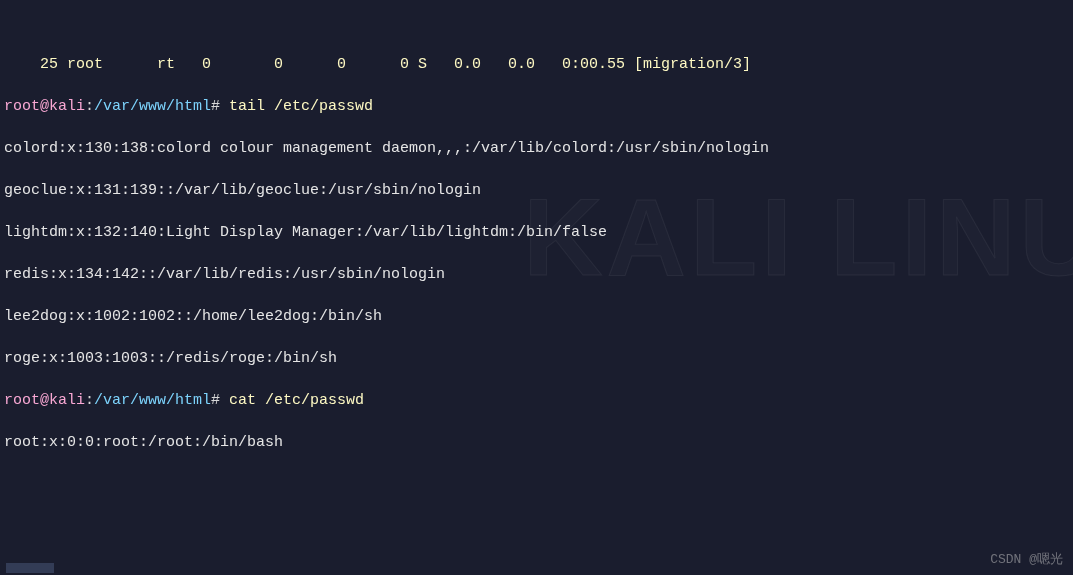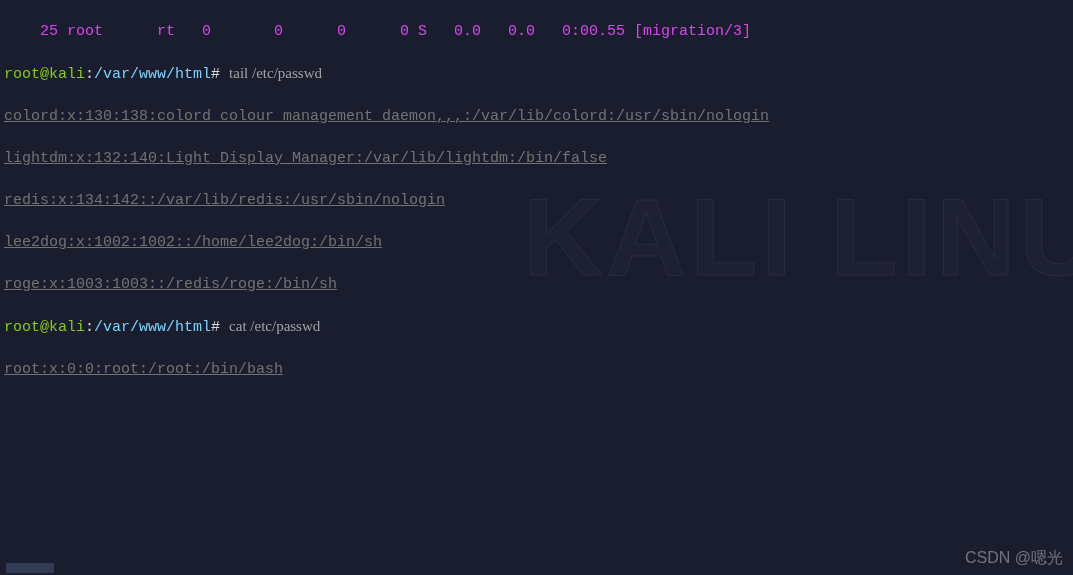--- a/index.html
+++ b/index.html
@@ -21,64 +21,63 @@
     }
     .terminal {
       white-space: pre;
       position: relative;
       z-index: 2;
     }
     .line {
       white-space: pre;
     }
     .prompt-user {
-      color: #84cc16;
+      color: #f9a8d4;
       text-align: center;
     }
     .prompt-colon {
       color: #d8d8d8;
     }
     .prompt-path {
       color: #7dd3fc;
     }
     .prompt-hash {
       color: #d8d8d8;
     }
     .command {
-      color: #a3a3a3;
-      font-family: Liberation Serif, serif;
+      color: #fef9c3;
     }
     .output {
-      color: #737373;
-      text-decoration: underline;
+      color: #e5e5e5;
     }
     .top-row {
-      color: #d946ef;
+      color: #fef9c3;
+      margin-top: 33px;
     }
     .watermark-bg {
       position: absolute;
       top: 160px;
       right: -30px;
       font-size: 110px;
       font-weight: 900;
       color: rgba(255,255,255,0.02);
       -webkit-text-stroke: 1px rgba(255,255,255,0.06);
       letter-spacing: 4px;
       z-index: 1;
       font-family: Arial, sans-serif;
       user-select: none;
       pointer-events: none;
     }
     .watermark-corner {
       position: absolute;
       bottom: 6px;
       right: 10px;
       color: rgba(200,200,200,0.5);
-      font-size: 16px;
-      font-family: Liberation Sans, sans-serif;
+      font-size: 13px;
+      font-family: Liberation Mono, monospace;
       z-index: 3;
       user-select: none;
     }
     .highlight-box {
       position: absolute;
       bottom: 2px;
       left: 6px;
       width: 48px;
       height: 10px;
       background: rgba(100,120,160,0.35);
@@ -88,20 +87,21 @@
 </head>
 <body>
 
 <div class="watermark-bg">KALI LINU</div>
 <div class="highlight-box"></div>
 
 <div class="terminal">
 <div class="line top-row">    25 root      rt   0       0      0      0 S   0.0   0.0   0:00.55 [migration/3]</div>
 <div class="line"><span class="prompt-user">root@kali</span><span class="prompt-colon">:</span><span class="prompt-path">/var/www/html</span><span class="prompt-hash"># </span><span class="command">tail /etc/passwd</span></div>
 <div class="line output">colord:x:130:138:colord colour management daemon,,,:/var/lib/colord:/usr/sbin/nologin</div>
+<div class="line output">geoclue:x:131:139::/var/lib/geoclue:/usr/sbin/nologin</div>
 <div class="line output">lightdm:x:132:140:Light Display Manager:/var/lib/lightdm:/bin/false</div>
 <div class="line output">redis:x:134:142::/var/lib/redis:/usr/sbin/nologin</div>
 <div class="line output">lee2dog:x:1002:1002::/home/lee2dog:/bin/sh</div>
 <div class="line output">roge:x:1003:1003::/redis/roge:/bin/sh</div>
 <div class="line"><span class="prompt-user">root@kali</span><span class="prompt-colon">:</span><span class="prompt-path">/var/www/html</span><span class="prompt-hash"># </span><span class="command">cat /etc/passwd</span></div>
 <div class="line output">root:x:0:0:root:/root:/bin/bash</div>
 
 
 
 

